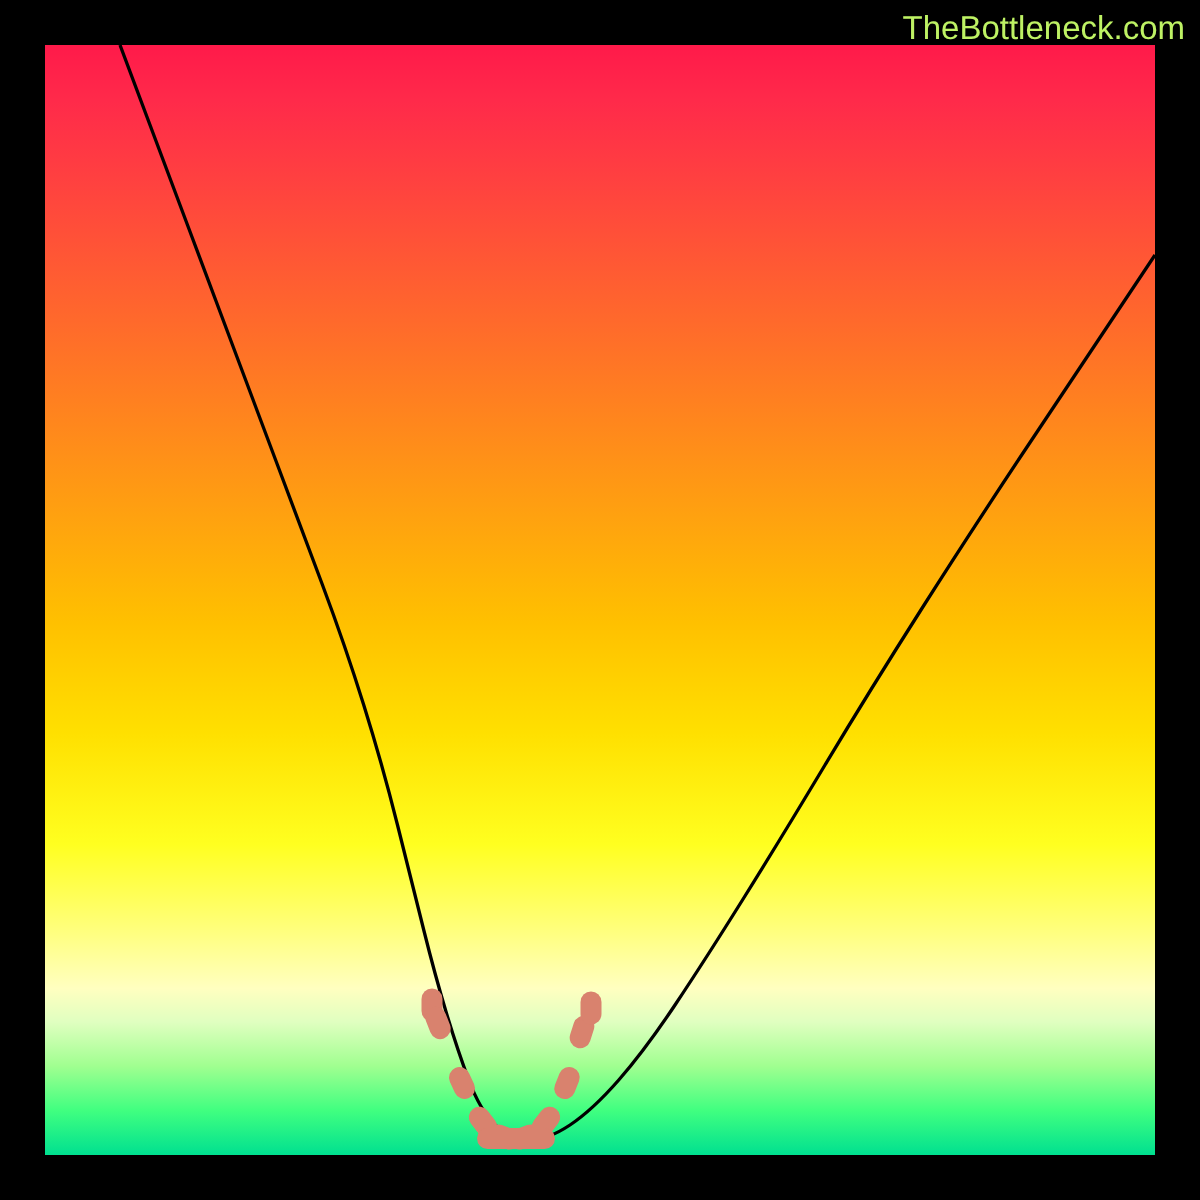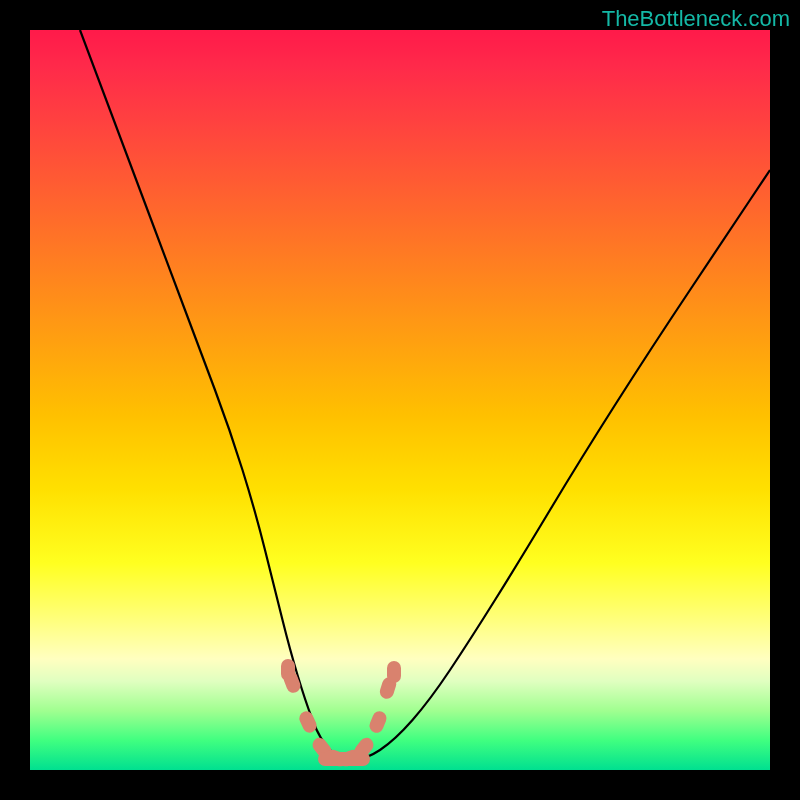--- a/index.html
+++ b/index.html
@@ -32,21 +32,21 @@
       #e0ffc0 88%,
       #a0ff90 92%,
       #40ff80 96%,
       #00e090 100%
     );
   }
   .watermark {
     position: absolute;
     top: 6px;
     right: 10px;
-    color: #14b8a6;
+    color: #bef264;
     font-size: 22px;
     font-weight: normal;
   }
   svg.curve {
     position: absolute;
     left: 30px;
     top: 30px;
     width: 740px;
     height: 740px;
   }

